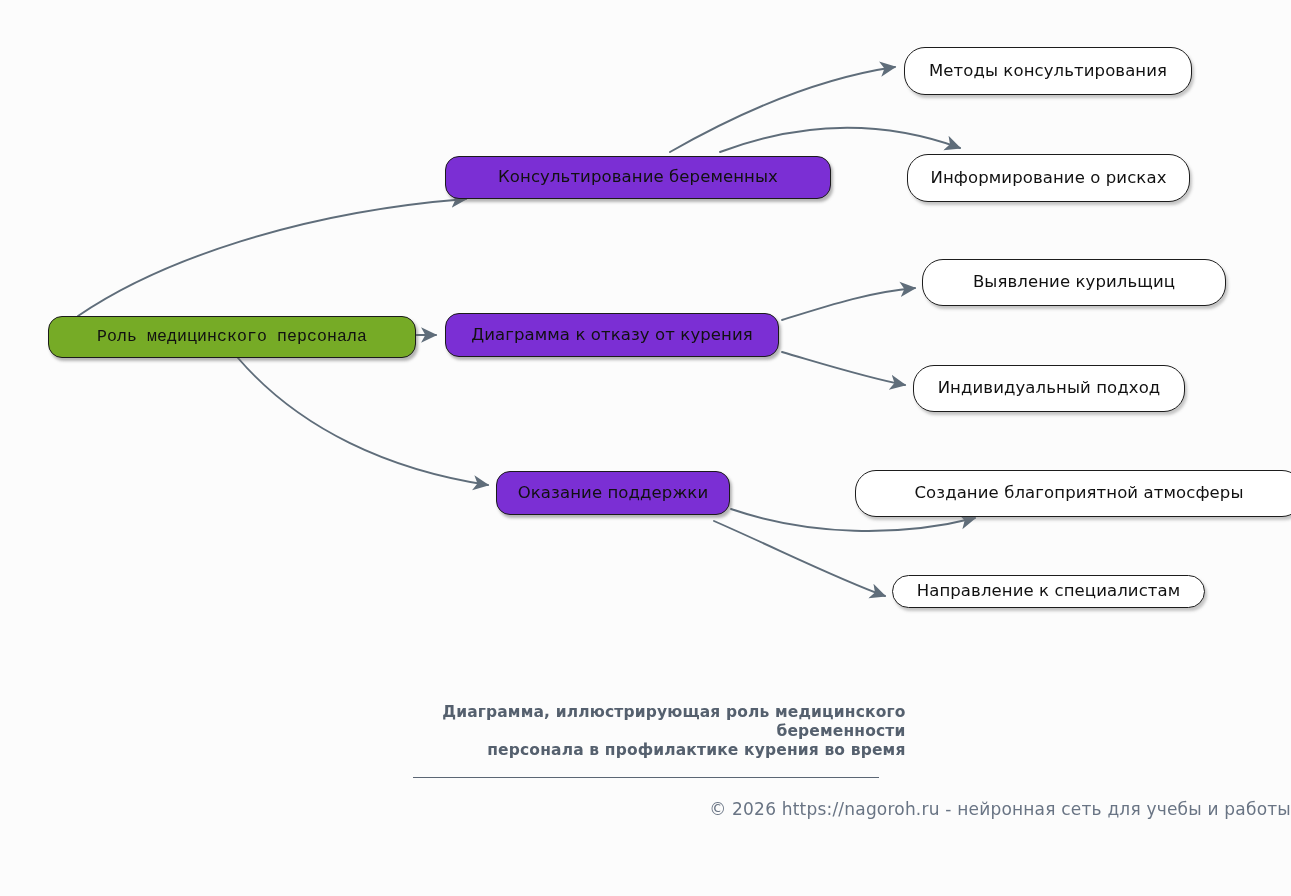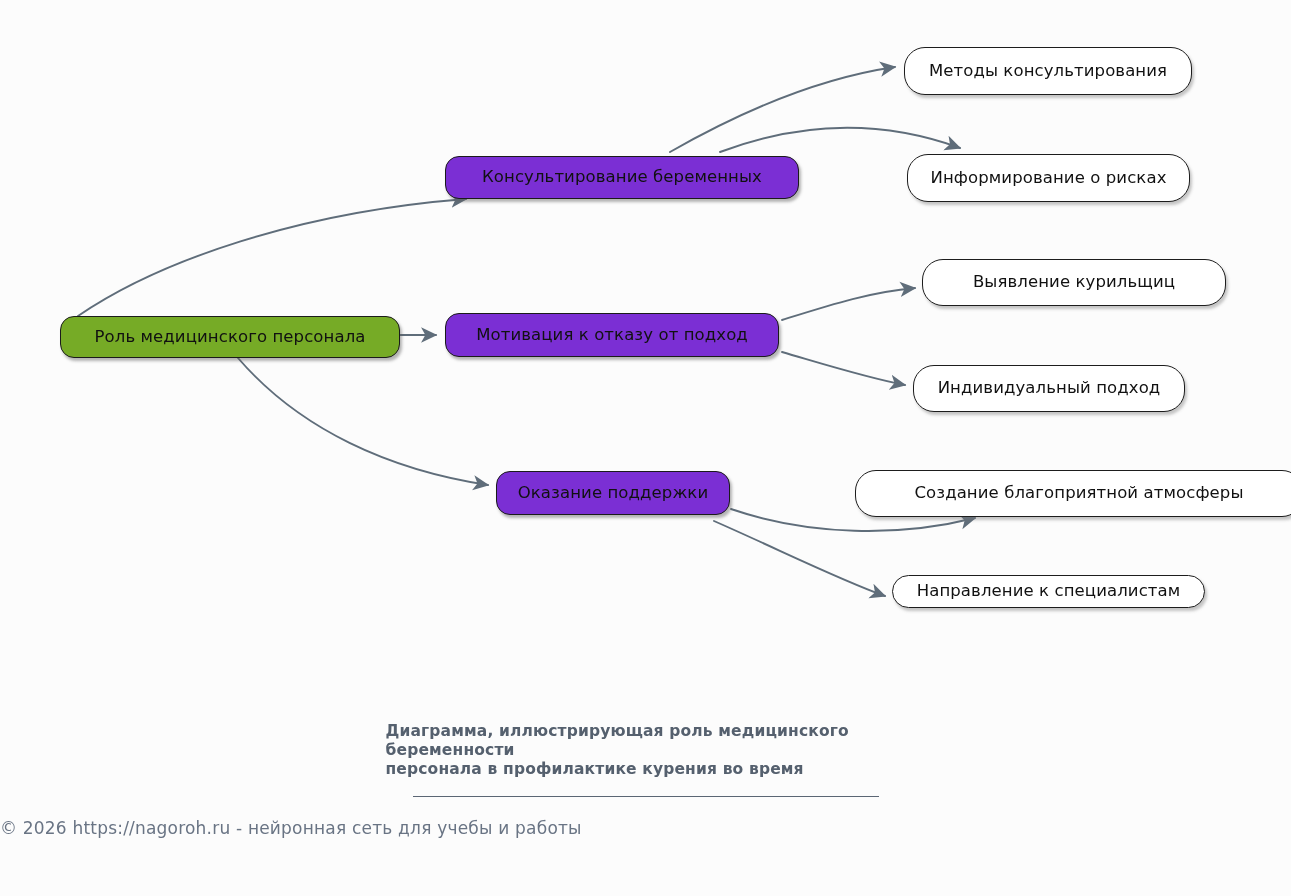--- a/index.html
+++ b/index.html
@@ -60,22 +60,21 @@
     border-radius: 21px;
     box-shadow: 2px 3px 3px rgba(120,120,120,0.42);
   }
 
   
   #caption-block {
     position: absolute;
     left: 0;
     right: 0;
     top: 703px;
-    text-align: left;
-    margin-top: 19px;
+    text-align: right;
   }
   #caption-title {
     font-family: "DejaVu Sans", sans-serif;
     font-weight: bold;
     font-size: 15.5px;
     line-height: 19px;
     color: #55606e;
     margin: 0 auto;
     width: 520px;
     letter-spacing: 0.15px;
@@ -120,25 +119,25 @@
     <path d="M 782 320 C 830 305 870 292 915 288" marker-end="url(#arrow)"></path>
 
     <path d="M 782 352 C 830 366 868 378 905 385" marker-end="url(#arrow)"></path>
 
     <path d="M 731 509 C 810 536 900 537 975 518" marker-end="url(#arrow)"></path>
 
     <path d="M 714 521 C 780 550 840 580 885 596" marker-end="url(#arrow)"></path>
   </g>
 </svg>
 
-<div class="node node-root" style="left:60px; top:316px; width:340px; height:42px;">Роль медицинского персонала</div>
+<div class="node node-root" style="left:48px; top:316px; width:368px; height:42px;font-family:Liberation Mono, monospace;">Роль медицинского персонала</div>
 
-<div class="node node-branch" style="left:445px; top:156px; width:354px; height:43px;">Консультирование беременных</div>
+<div class="node node-branch" style="left:445px; top:156px; width:386px; height:43px;">Консультирование беременных</div>
 
-<div class="node node-branch" style="left:445px; top:313px; width:334px; height:44px;">Мотивация к отказу от подход</div>
+<div class="node node-branch" style="left:445px; top:313px; width:334px; height:44px;">Диаграмма к отказу от курения</div>
 
 <div class="node node-branch" style="left:496px; top:471px; width:234px; height:44px;">Оказание поддержки</div>
 
 <div class="node node-leaf" style="left:904px; top:47px; width:288px; height:48px;">Методы консультирования</div>
 
 <div class="node node-leaf" style="left:907px; top:154px; width:283px; height:48px;">Информирование о рисках</div>
 
 <div class="node node-leaf" style="left:922px; top:259px; width:304px; height:47px;">Выявление курильщиц</div>
 
 <div class="node node-leaf" style="left:913px; top:365px; width:272px; height:47px;">Индивидуальный подход</div>

